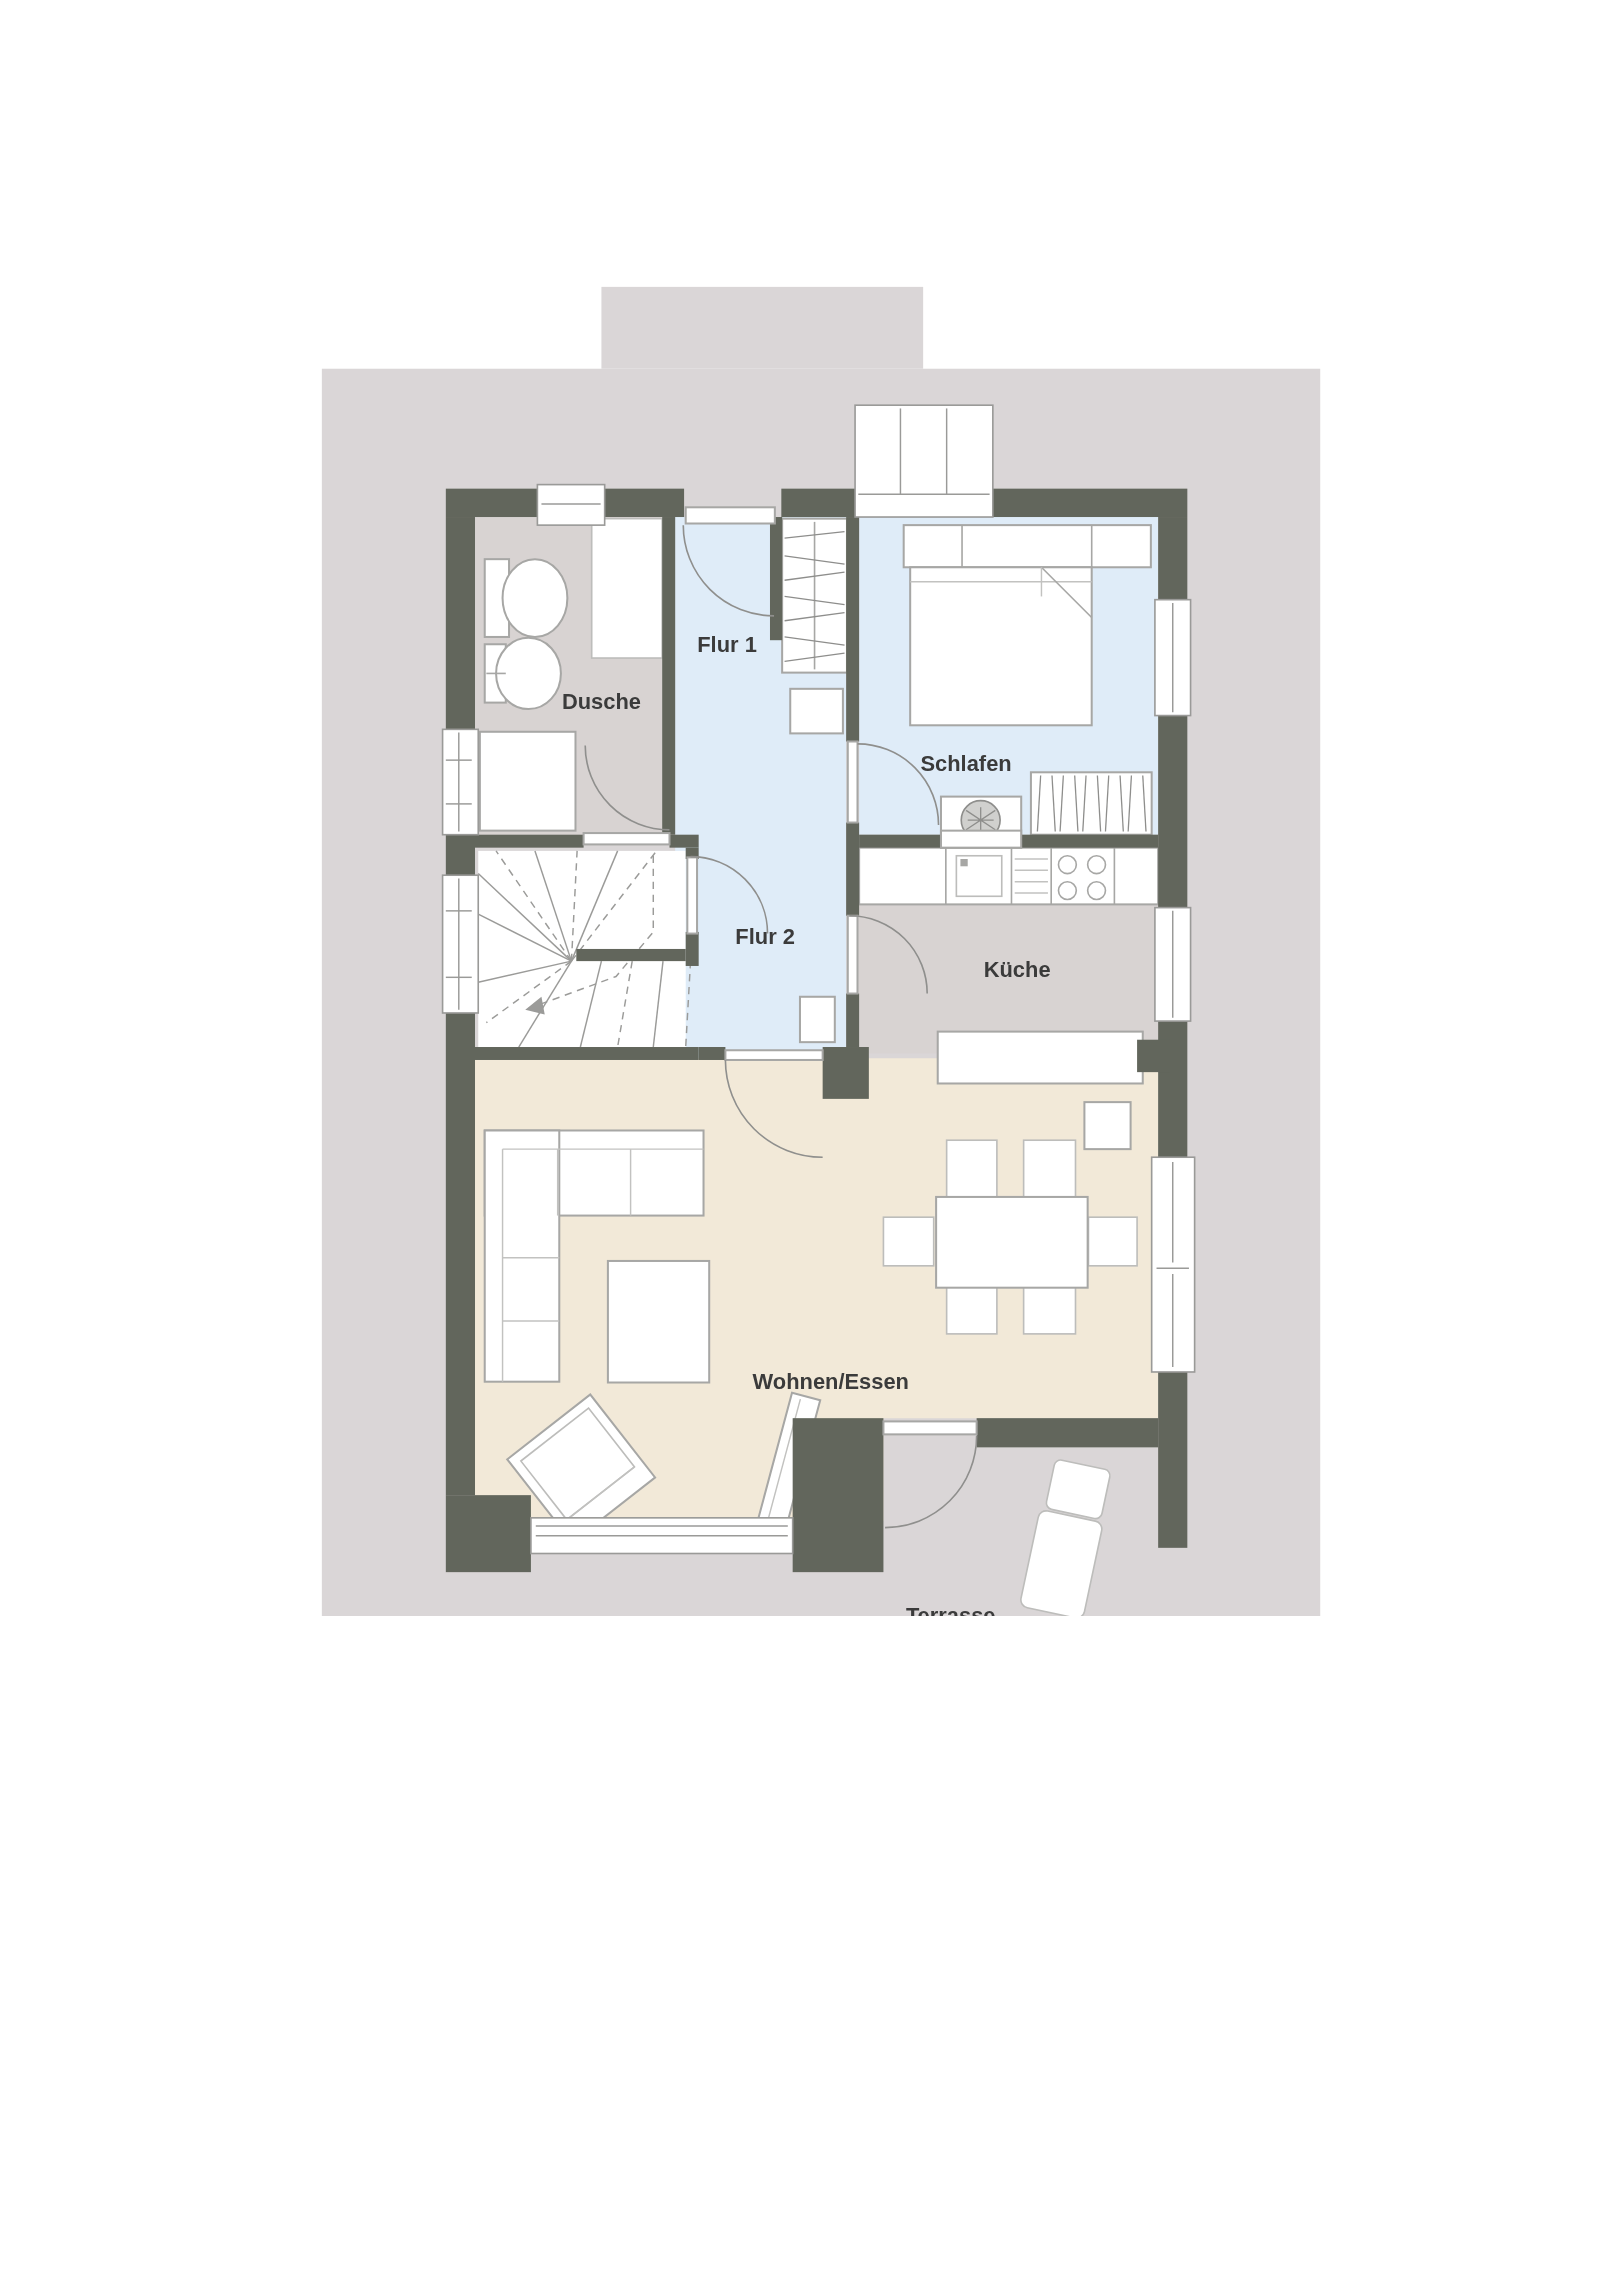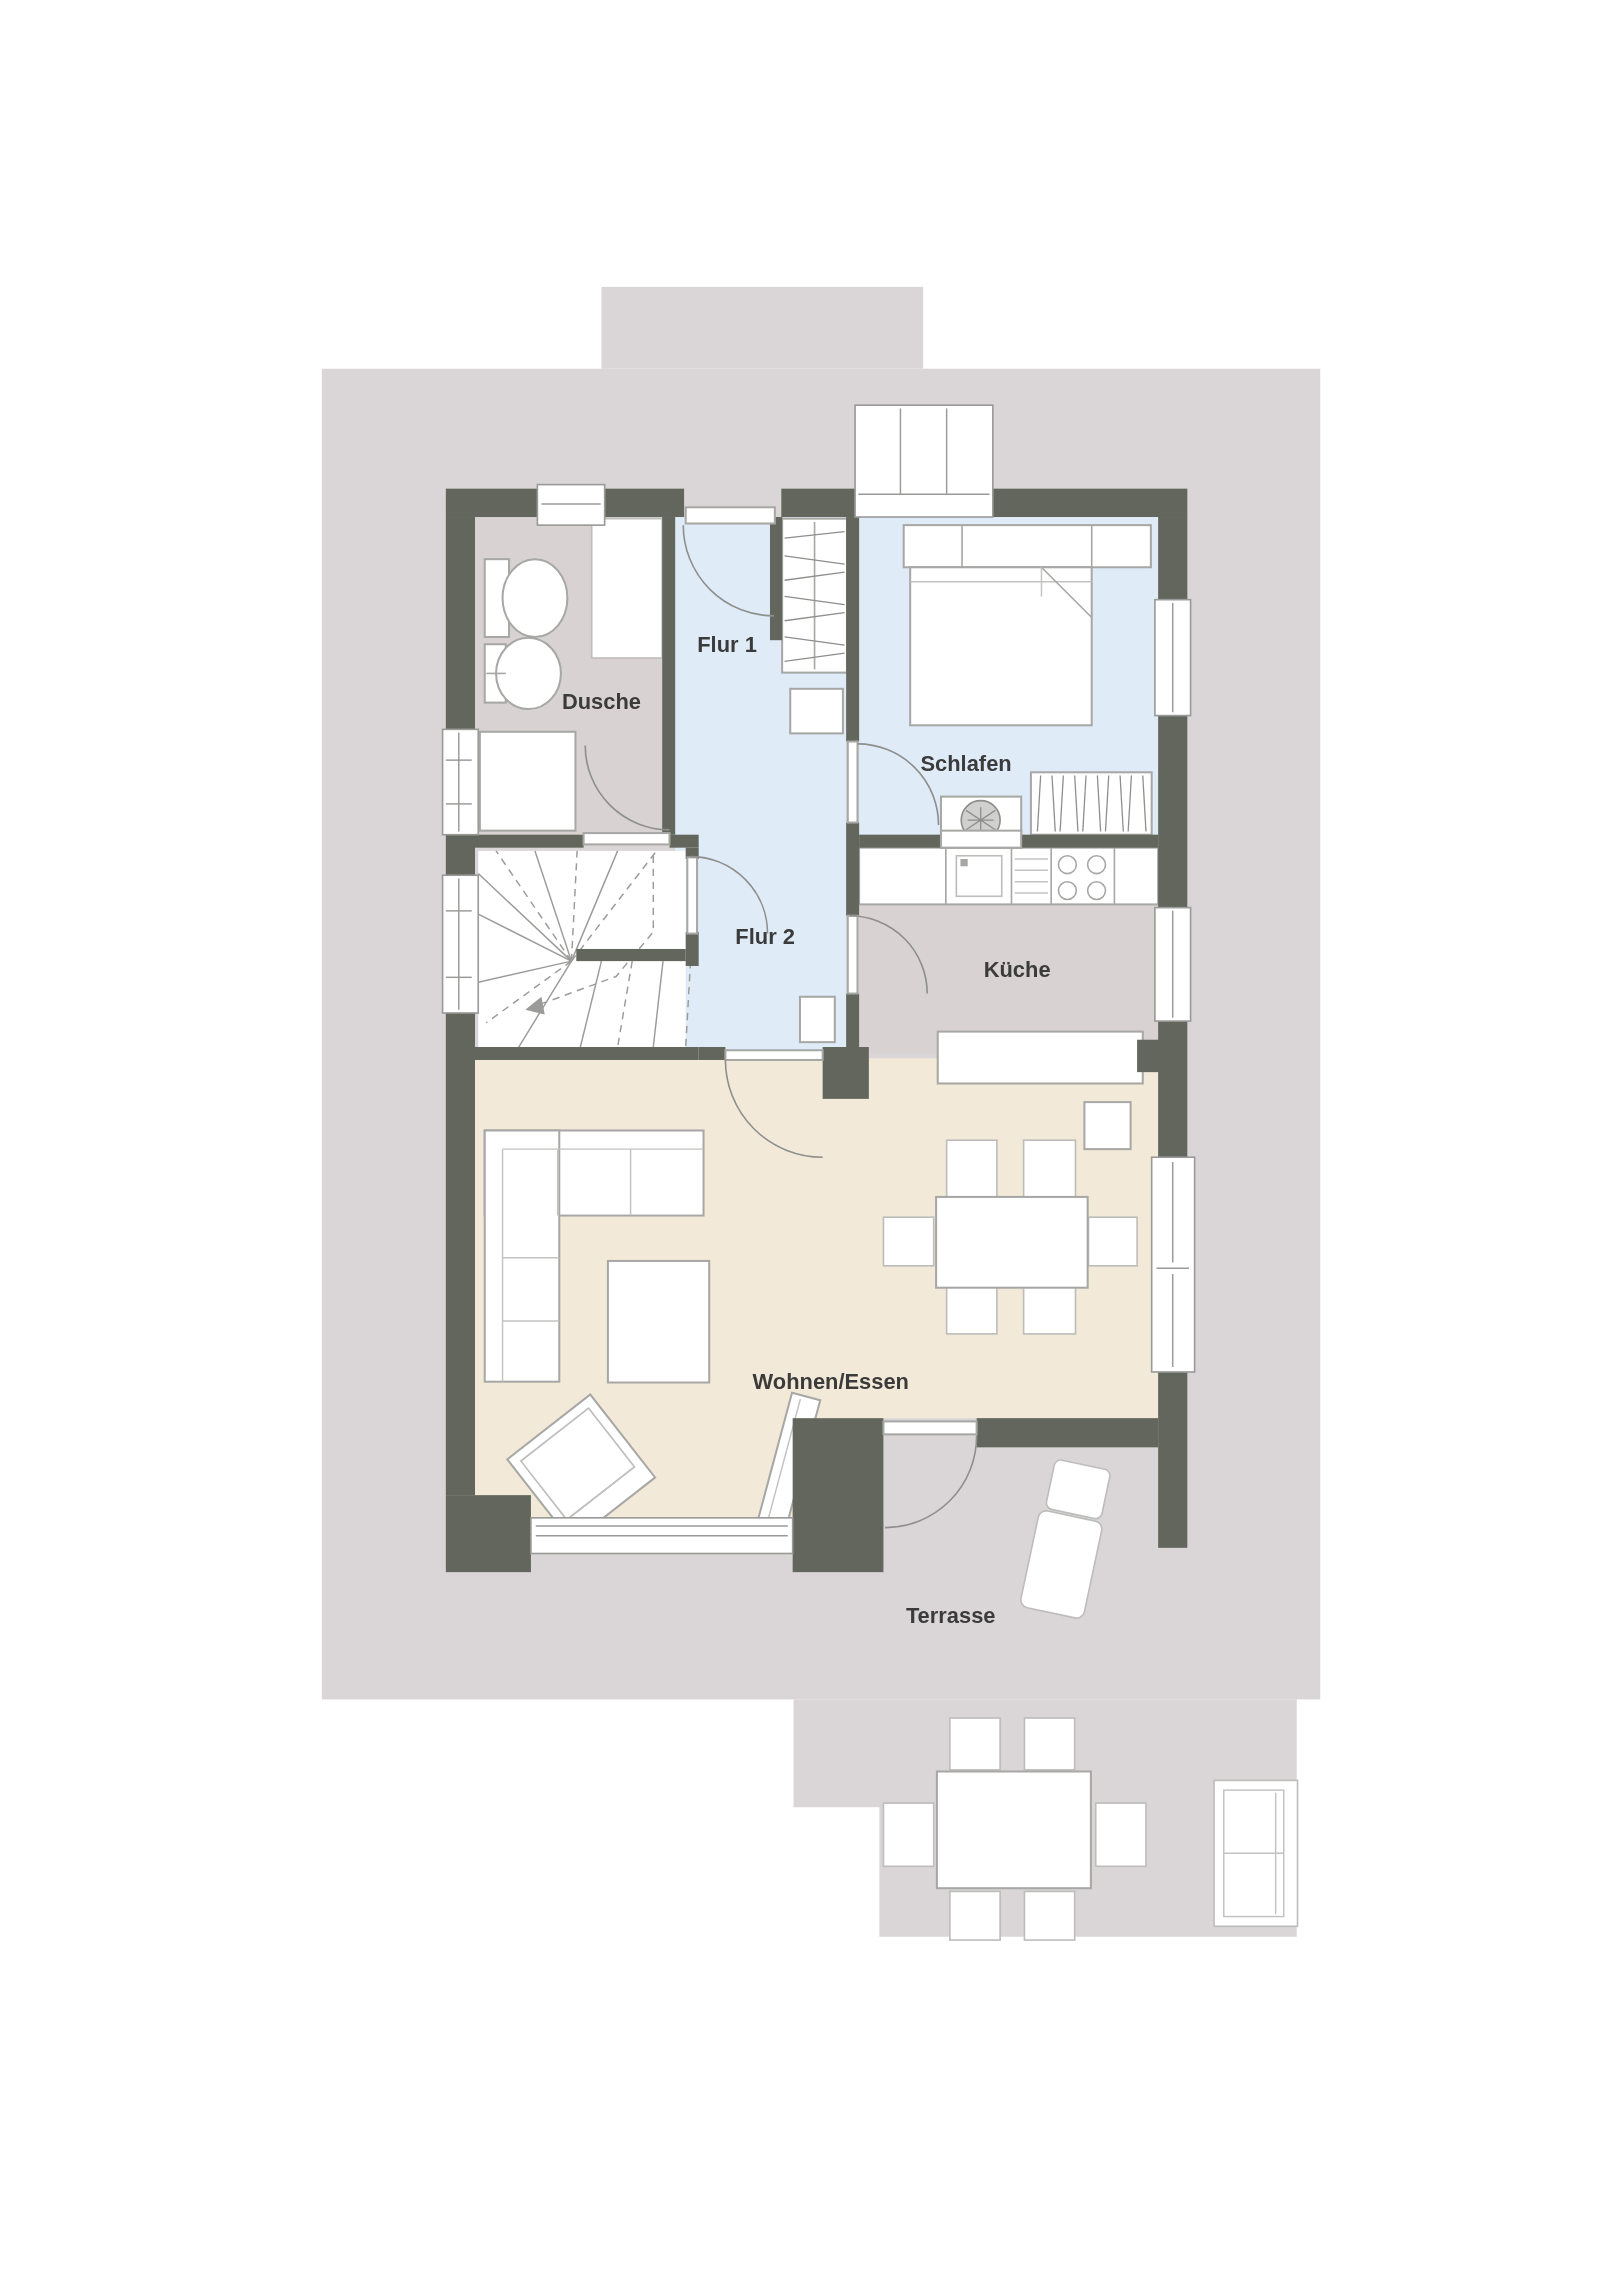--- a/index.html
+++ b/index.html
@@ -1,16 +1,16 @@
 <!DOCTYPE html>
 <html style="font-size:13px"><head>
 <meta charset="utf-8">
 <style>
   html,body{margin:0;padding:0;background:#ffffff;}
-  #canvas{position:relative;width:1621px;height:2295px;background:#ffffff;overflow:hidden;
+  #canvas{position:relative;width:1621px;height:1616px;background:#ffffff;overflow:hidden;
           font-family:"Liberation Sans", sans-serif;}
   svg{position:absolute;left:0;top:0;}
   .wall{fill:#62665c;}
   .furn{fill:#ffffff;stroke:#a7a7a5;stroke-width:2.5;}
   .furn-light{fill:#ffffff;stroke:#bdbdbb;stroke-width:2;}
   .thin{stroke:#a7a7a5;stroke-width:2;fill:none;}
   .thinlight{stroke:#c2c2c0;stroke-width:1.8;fill:none;}
   .arc{stroke:#8f8f8d;stroke-width:2;fill:none;}
   .win{fill:#ffffff;stroke:#9a9a98;stroke-width:2;}
   .winline{stroke:#9a9a98;stroke-width:1.8;fill:none;}

